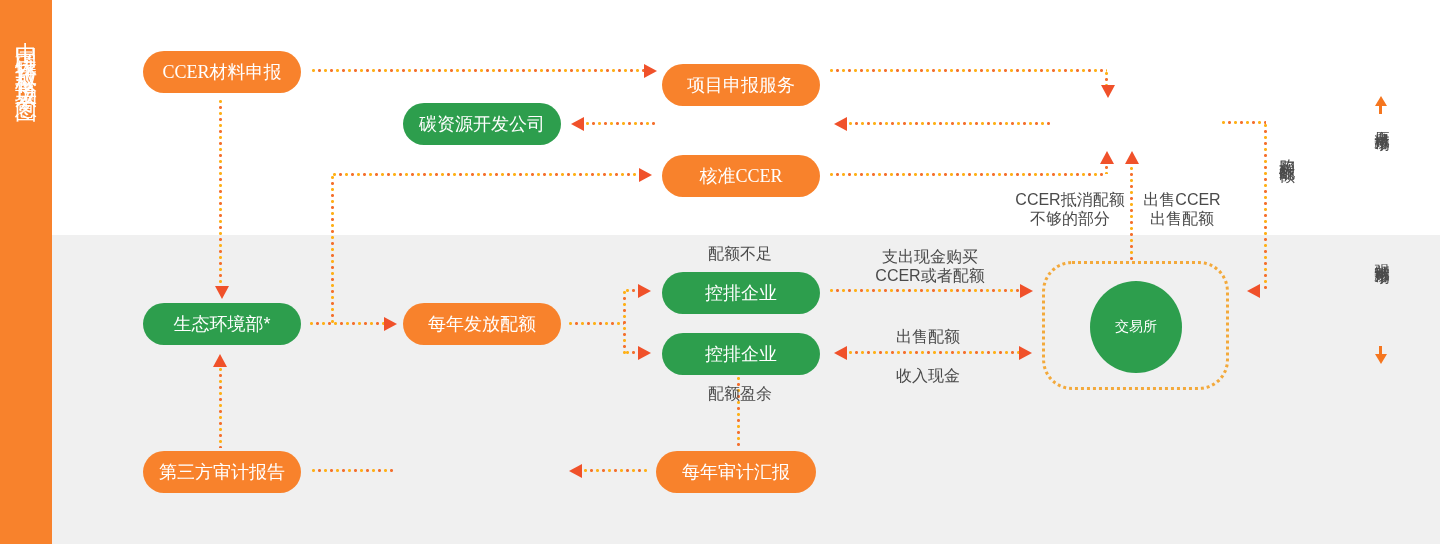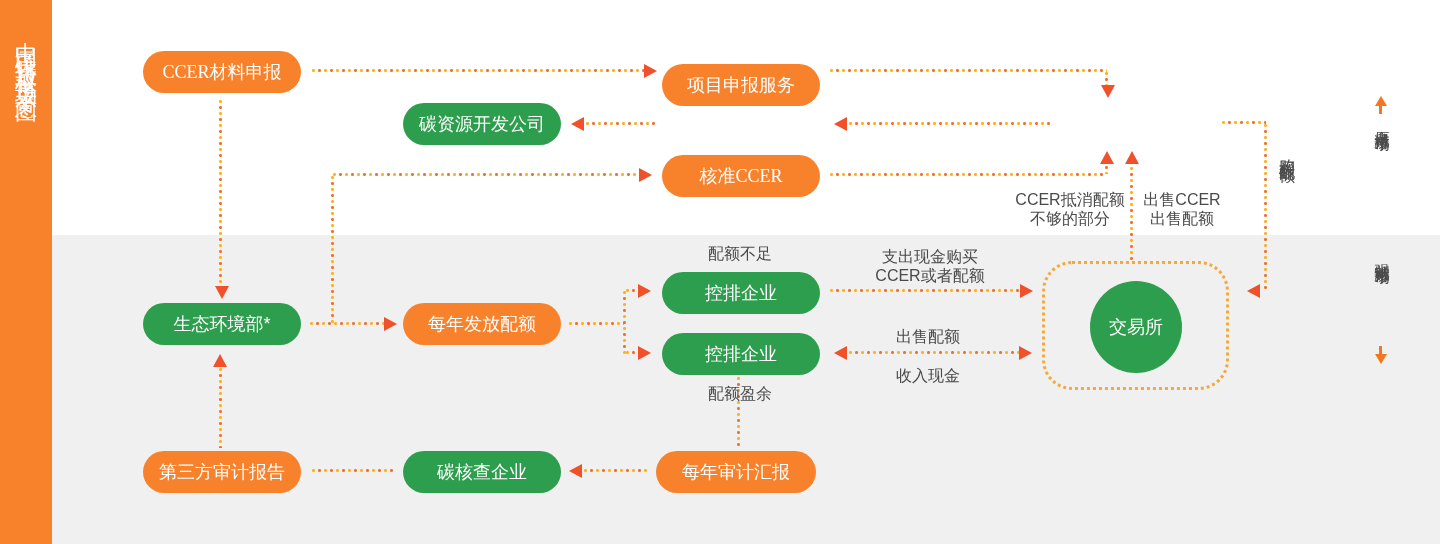--- a/index.html
+++ b/index.html
@@ -12,21 +12,21 @@
   .sidebar{position:absolute;left:0;top:0;width:52px;height:544px;background:#f8822c;
            display:flex;justify-content:center;}
   .sidebar-title{writing-mode:vertical-lr;color:#ffffff;font-size:22px;letter-spacing:6px;
                  margin-top:24px;line-height:52px;}
   
   .pill{position:absolute;width:158px;height:42px;border-radius:21px;display:flex;
         align-items:center;justify-content:center;color:#ffffff;font-size:18px;white-space:nowrap;}
   .orange{background:#f8822c;font-family:Liberation Serif, serif;}
   .green{background:#2d9e4d;}
   .circle{position:absolute;width:92px;height:92px;border-radius:50%;background:#2d9e4d;
-          display:flex;align-items:center;justify-content:center;color:#fff;font-size:18px;}
+          display:flex;align-items:center;justify-content:center;color:#fff;font-size:14px;}
   .dash-box{position:absolute;left:1042px;top:261px;width:187px;height:129px;box-sizing:border-box;
             border:3px dotted #f3a93b;border-radius:30px;}
   
   .dot-h{position:absolute;height:3px;
     background-image:radial-gradient(circle at 1.5px 1.5px,#ffb117 1.3px,rgba(0,0,0,0) 1.6px),
                      radial-gradient(circle at 1.5px 1.5px,#f4702e 1.3px,rgba(0,0,0,0) 1.6px);
     background-size:12px 3px,12px 3px;background-position:0 0,6px 0;background-repeat:repeat-x;}
   .dot-v{position:absolute;width:3px;
     background-image:radial-gradient(circle at 1.5px 1.5px,#ffb117 1.3px,rgba(0,0,0,0) 1.6px),
                      radial-gradient(circle at 1.5px 1.5px,#f4702e 1.3px,rgba(0,0,0,0) 1.6px);
@@ -120,21 +120,20 @@
 
   <div class="pill orange" style="left:143px;top:51px">CCER材料申报</div>
   <div class="pill orange" style="left:662px;top:64px">项目申报服务</div>
   <div class="pill green" style="left:403px;top:103px">碳资源开发公司</div>
   <div class="pill orange" style="left:662px;top:155px">核准CCER</div>
   <div class="pill green" style="left:662px;top:272px">控排企业</div>
   <div class="pill green" style="left:143px;top:303px">生态环境部*</div>
   <div class="pill orange" style="left:403px;top:303px">每年发放配额</div>
   <div class="pill green" style="left:662px;top:333px">控排企业</div>
   <div class="pill orange" style="left:143px;top:451px">第三方审计报告</div>
-  <div class="pill green" style="left:403px;top:451px">碳核查企业</div>
   <div class="pill orange" style="left:656px;top:451px;width:160px">每年审计汇报</div>
   <div class="circle" style="left:1090px;top:281px">交易所</div>
 
   <div class="lbl" style="left:690px;top:244px;width:100px">配额不足</div>
   <div class="lbl" style="left:690px;top:384px;width:100px">配额盈余</div>
   <div class="lbl" style="left:848px;top:247px;width:164px">
     <span>支出现金购买</span><br>
     <span>CCER或者配额</span>
   </div>
   <div class="lbl" style="left:866px;top:327px;width:124px">出售配额</div>

